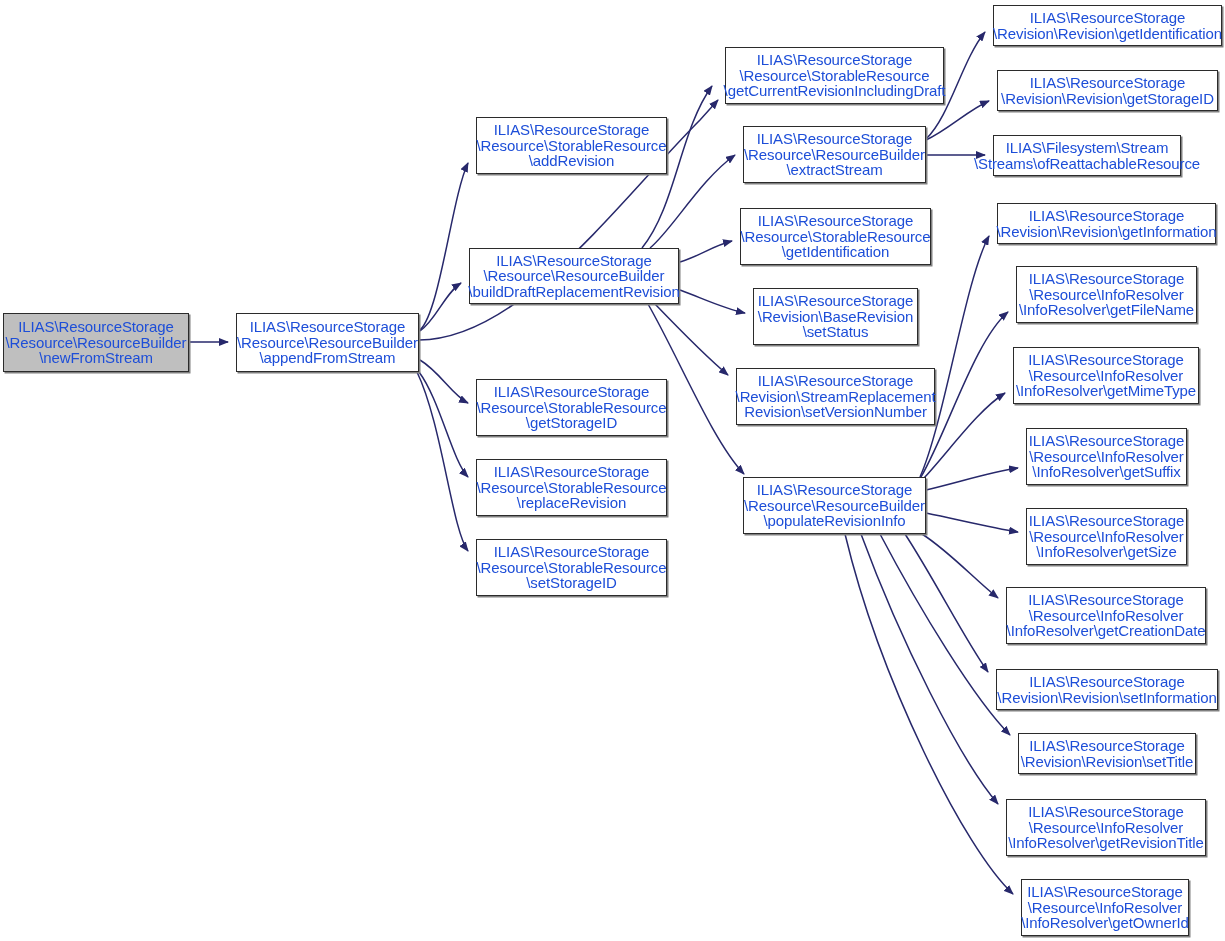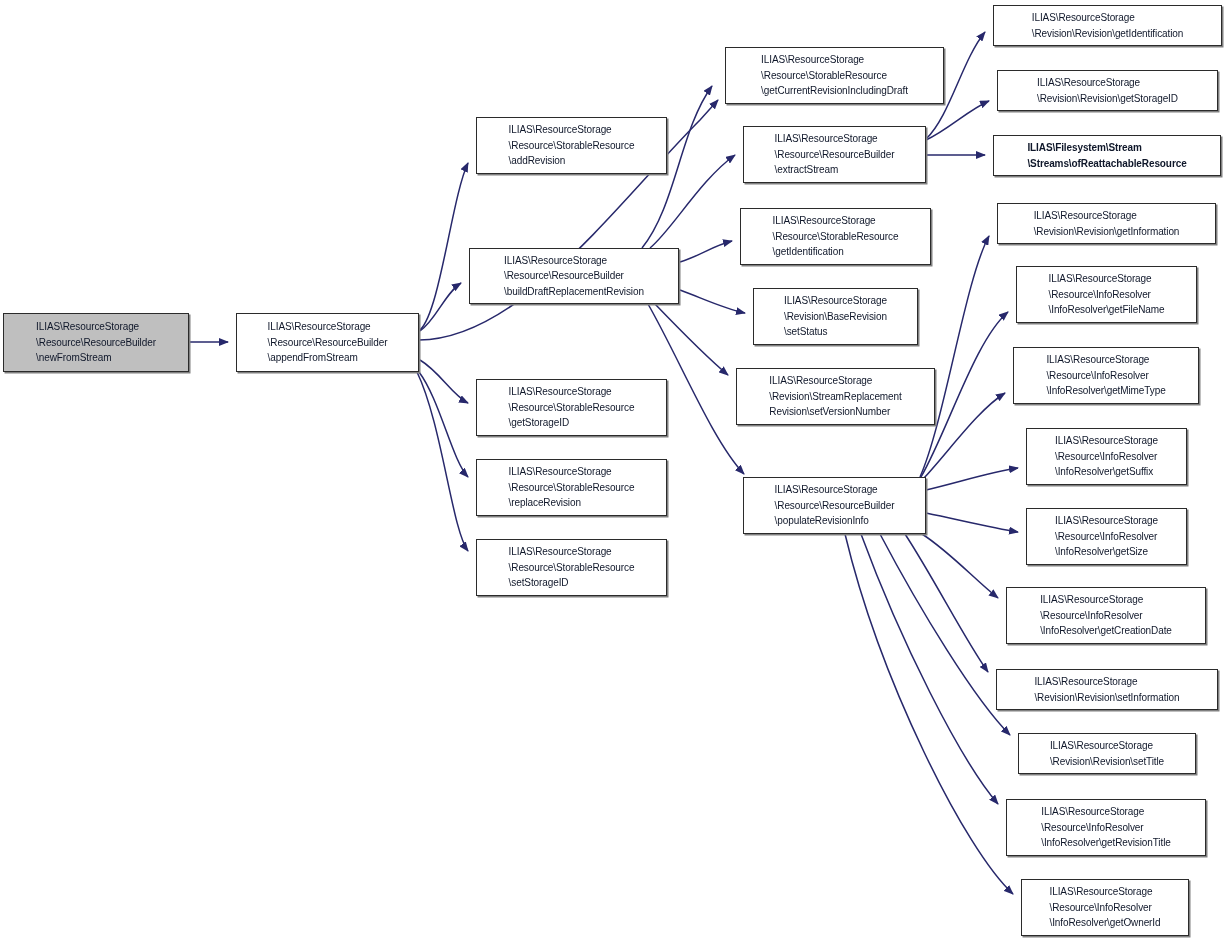--- a/index.html
+++ b/index.html
@@ -9,26 +9,26 @@
     background:#ffffff;
     font-family:"Liberation Sans","DejaVu Sans",sans-serif;
     overflow:hidden;
   }
   #edges{position:absolute;left:0;top:0;width:1225px;height:941px;pointer-events:none;}
   .node{
     position:absolute;
     box-sizing:border-box;
     border:1px solid #2b2b2b;
     background:#ffffff;
-    color:#0f172a;
+    color:#1d4ed8;
     display:flex;
     align-items:center;
     justify-content:center;
-    text-align:left;
-    font-size:10px;
+    text-align:center;
+    font-size:15px;
     line-height:15.6px;
     letter-spacing:-0.1px;
     white-space:pre-line;
     box-shadow:1.5px 1.5px 0 0 #808080;
   }
   .node.root{
     background:#bfbfbf;
     border-color:#2b2b2b;
   }
   .node span{display:block;}
@@ -108,21 +108,21 @@
     <div class="node" style="left: 736px; top: 368px; width: 199px; height: 57px;"><span>ILIAS\ResourceStorage
 \Revision\StreamReplacement
 Revision\setVersionNumber</span></div>
     <div class="node" style="left: 743px; top: 477px; width: 183px; height: 57px;"><span>ILIAS\ResourceStorage
 \Resource\ResourceBuilder
 \populateRevisionInfo</span></div>
     <div class="node" style="left: 993px; top: 5px; width: 229px; height: 41px;"><span>ILIAS\ResourceStorage
 \Revision\Revision\getIdentification</span></div>
     <div class="node" style="left: 997px; top: 70px; width: 221px; height: 41px;"><span>ILIAS\ResourceStorage
 \Revision\Revision\getStorageID</span></div>
-    <div class="node" style="left: 993px; top: 135px; width: 228px; height: 41px; font-weight: bold;"><span>ILIAS\Filesystem\Stream
+    <div class="node" style="left: 993px; top: 135px; width: 188px; height: 41px;"><span>ILIAS\Filesystem\Stream
 \Streams\ofReattachableResource</span></div>
     <div class="node" style="left: 997px; top: 203px; width: 219px; height: 41px;"><span>ILIAS\ResourceStorage
 \Revision\Revision\getInformation</span></div>
     <div class="node" style="left: 1016px; top: 266px; width: 181px; height: 57px;"><span>ILIAS\ResourceStorage
 \Resource\InfoResolver
 \InfoResolver\getFileName</span></div>
     <div class="node" style="left: 1013px; top: 347px; width: 186px; height: 57px;"><span>ILIAS\ResourceStorage
 \Resource\InfoResolver
 \InfoResolver\getMimeType</span></div>
     <div class="node" style="left: 1026px; top: 428px; width: 161px; height: 57px;"><span>ILIAS\ResourceStorage

